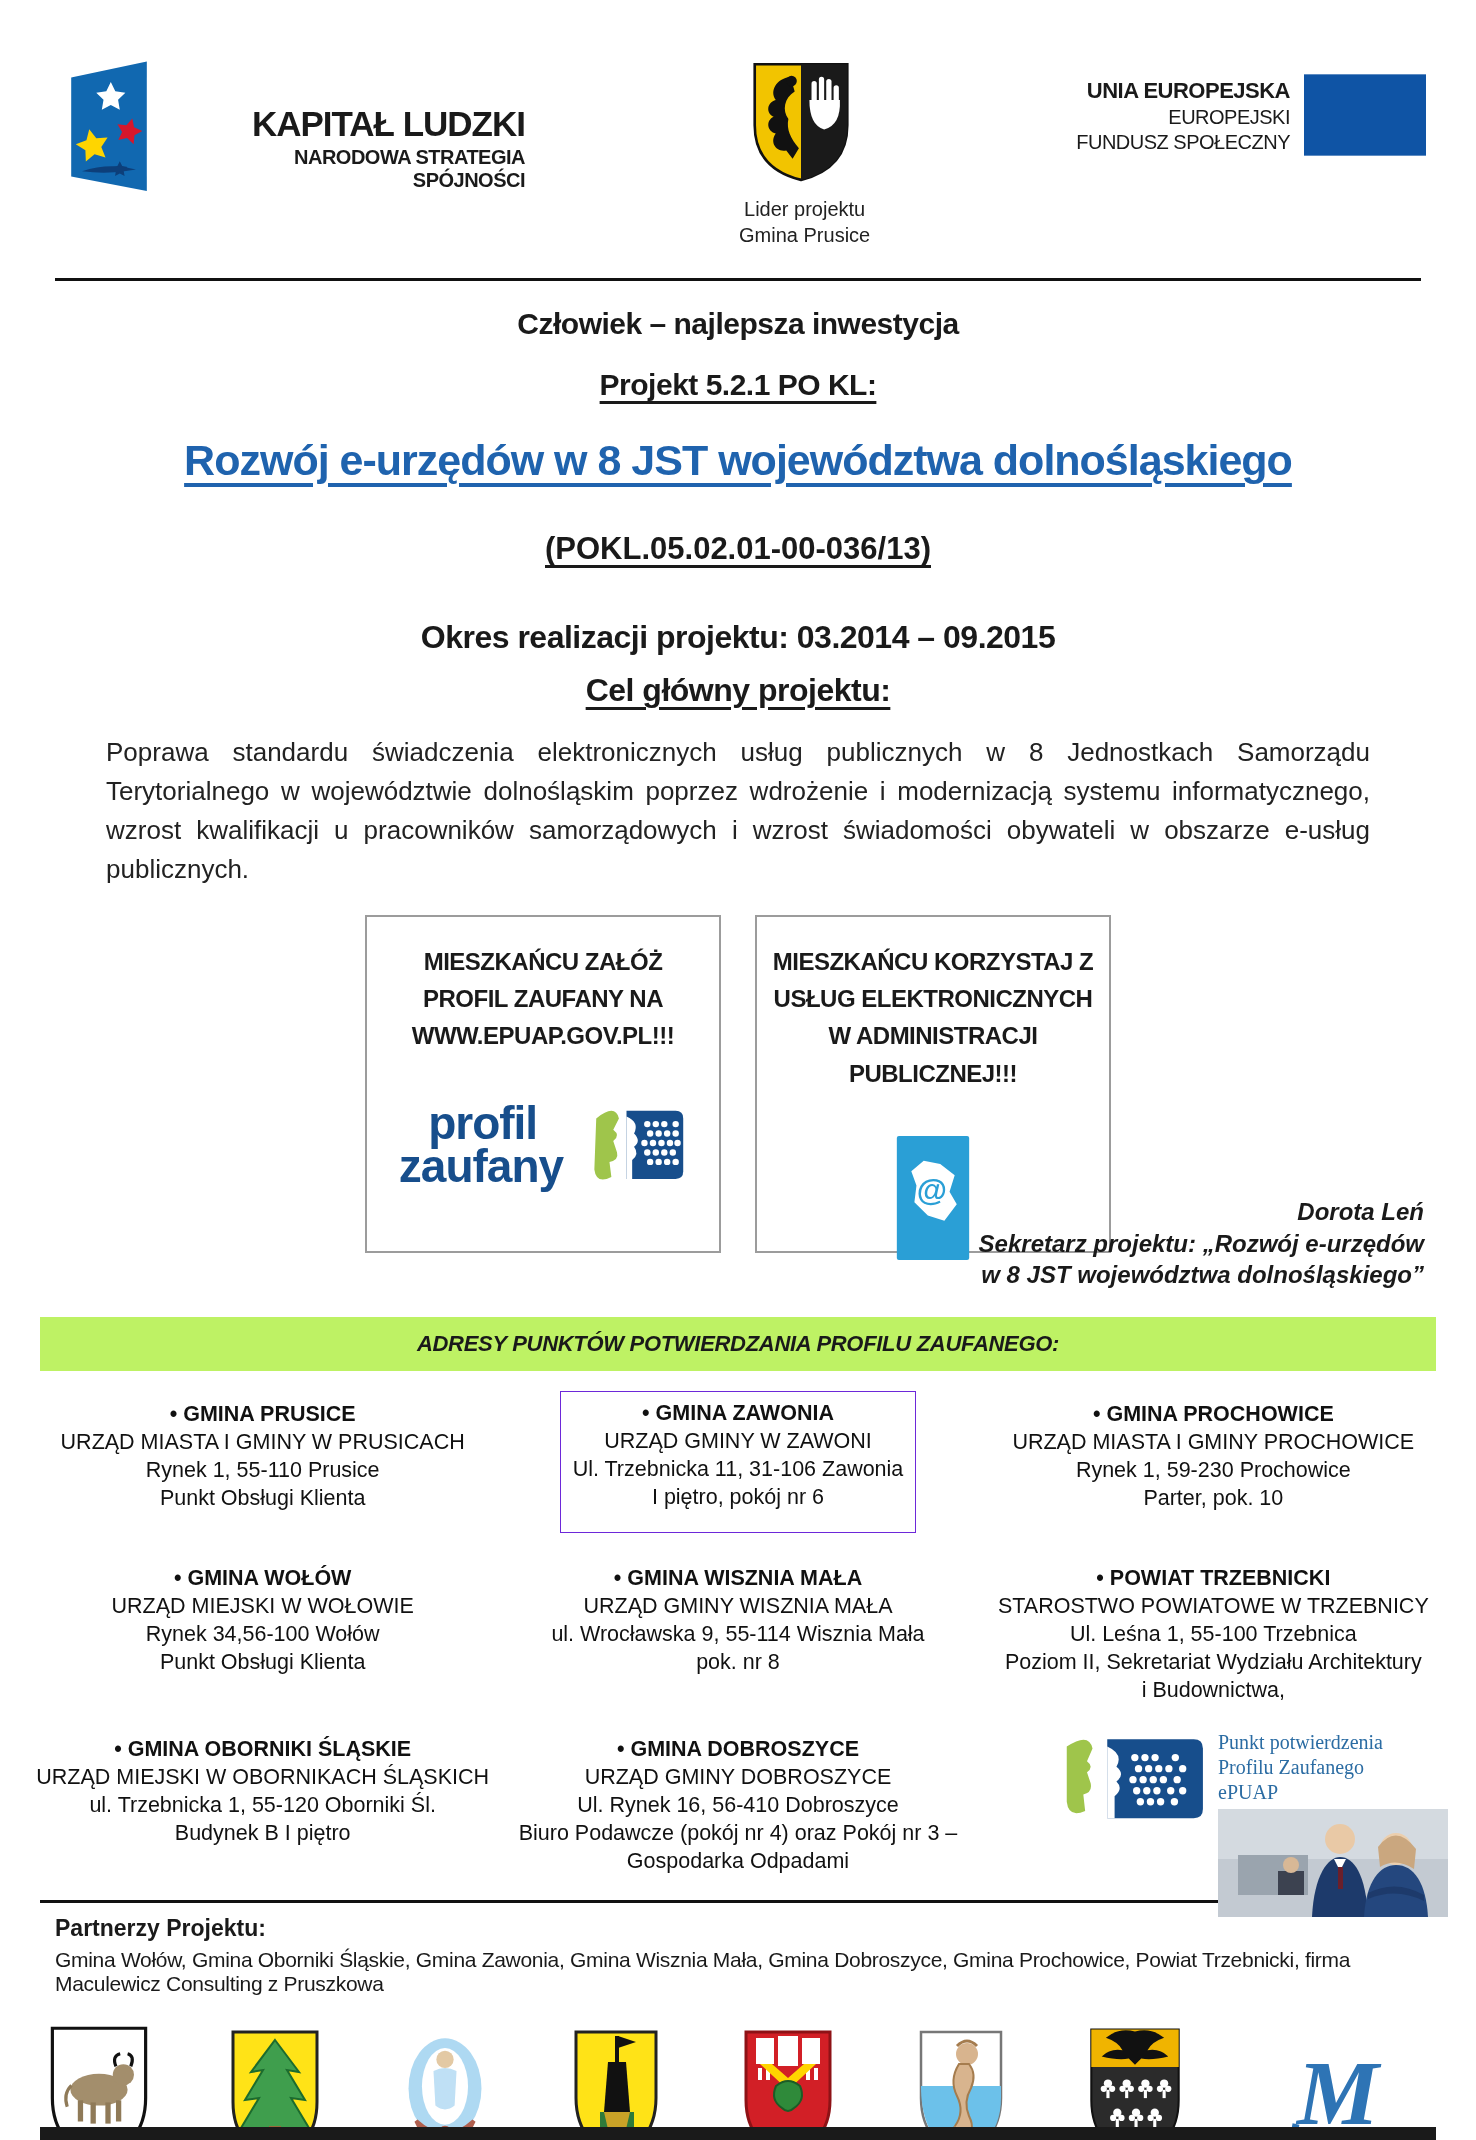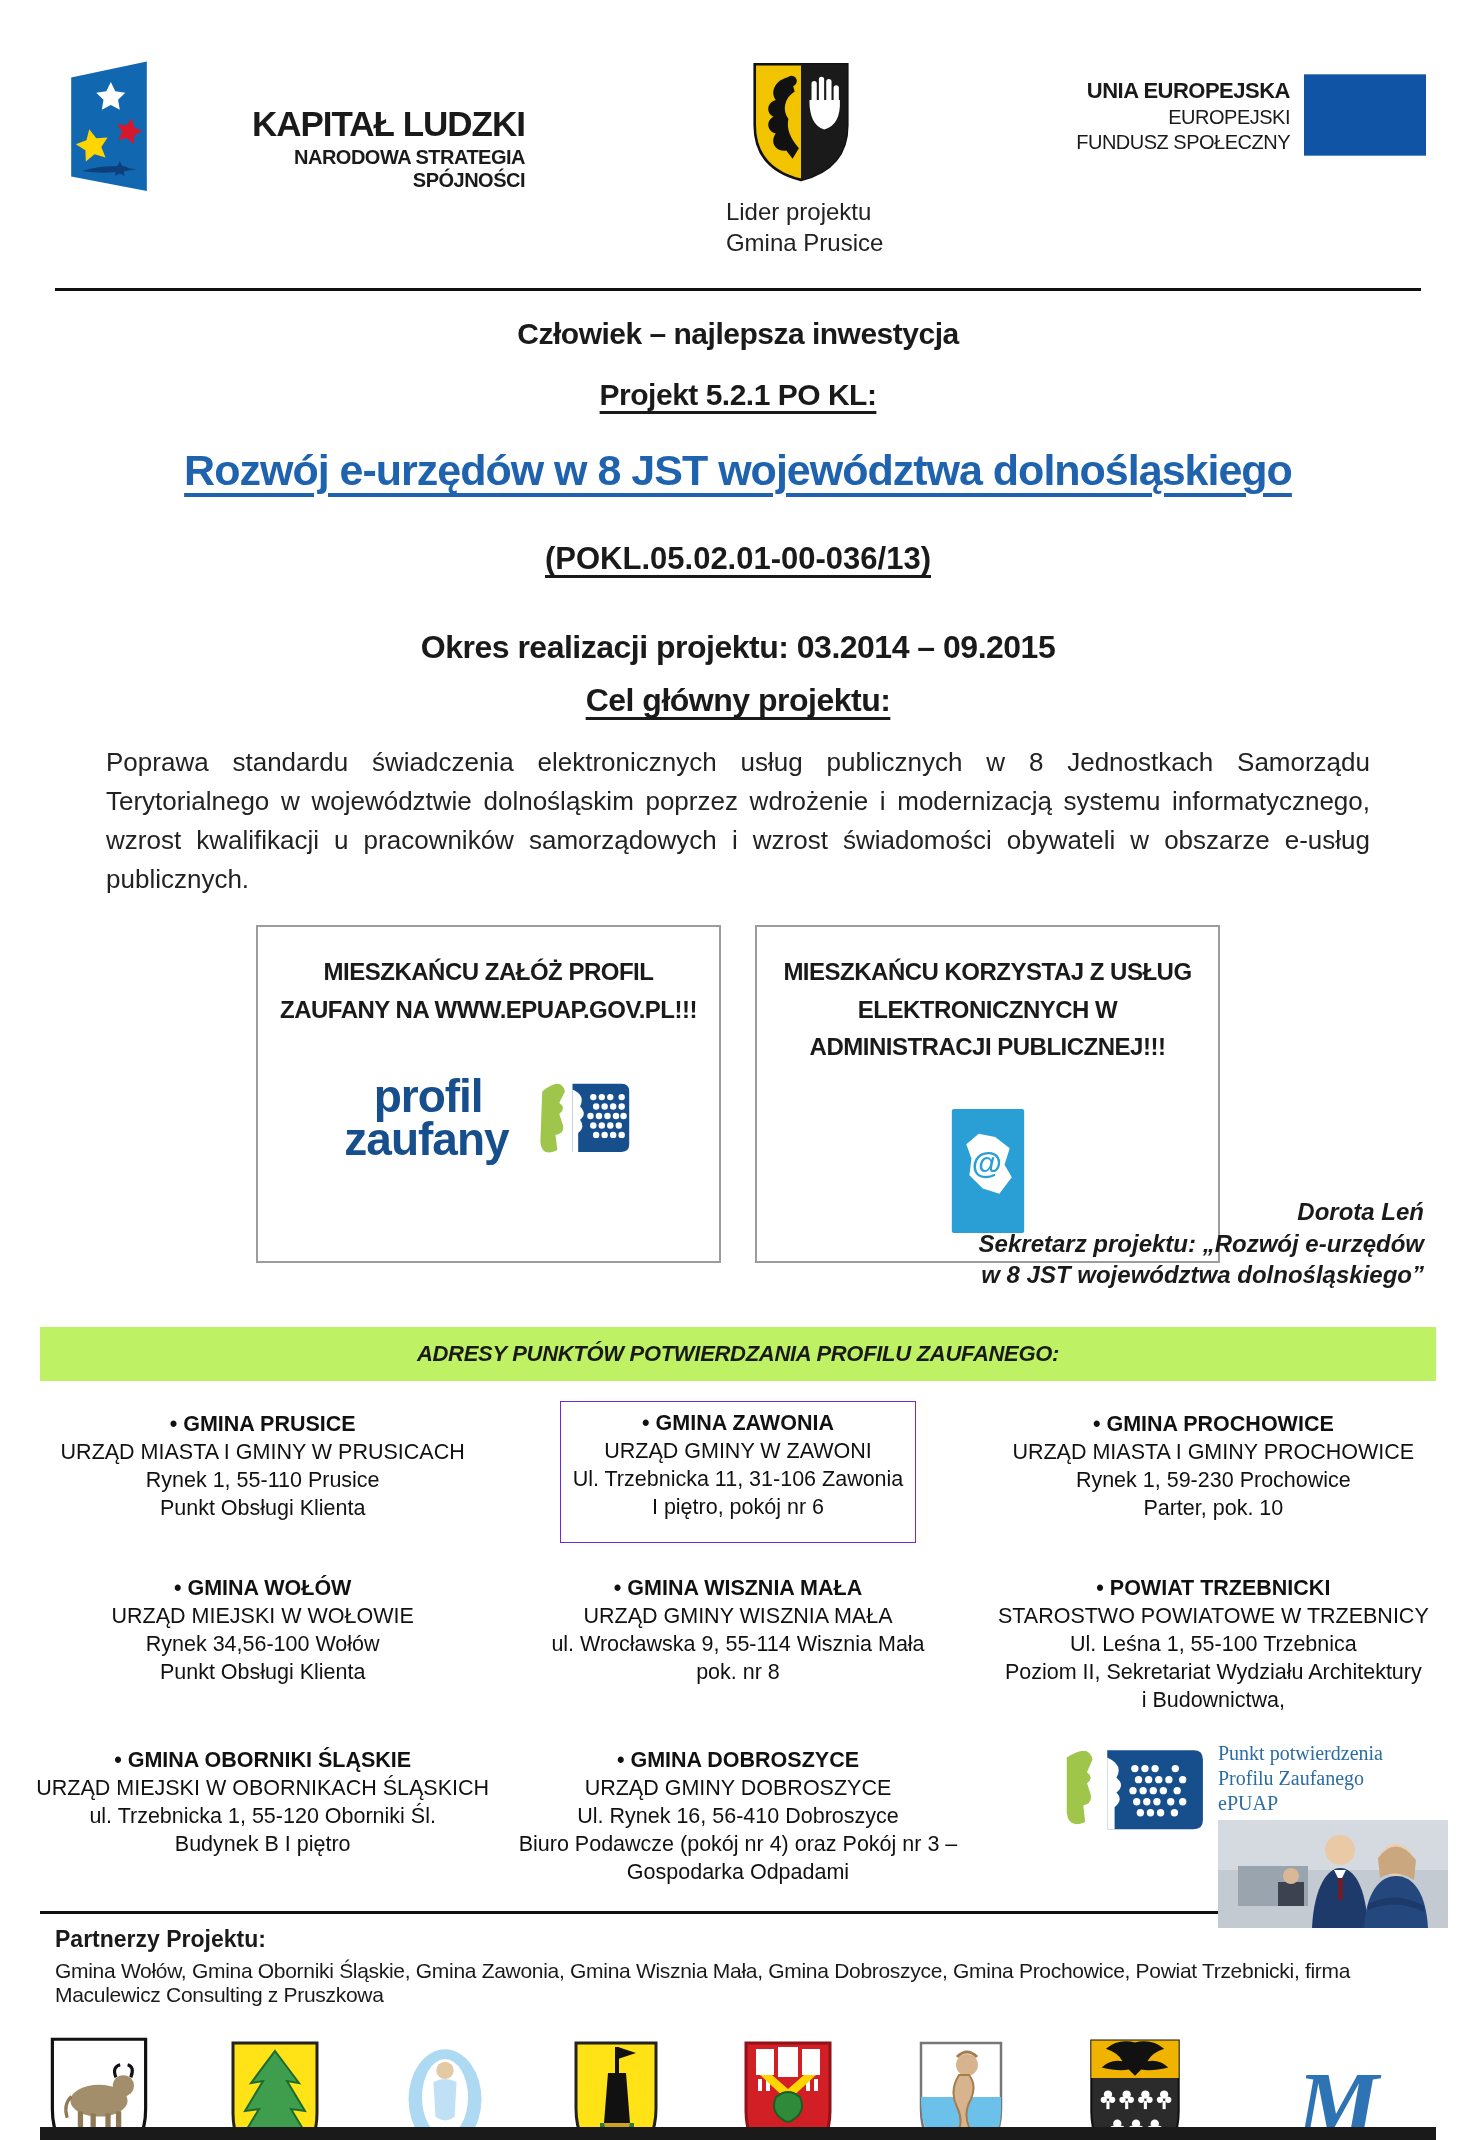--- a/index.html
+++ b/index.html
@@ -6,21 +6,21 @@
   body { background:#888; font-family:"Liberation Sans", sans-serif; color:#1a1a1a; }
   .page { position:relative; width:1476px; height:2140px; background:#fff; margin:0 auto; overflow:hidden; }
 
   
   .header { display:flex; justify-content:space-between; align-items:flex-start; padding:52px 50px 0 55px; }
   .kl-block { display:flex; gap:24px; width:470px;text-align:right; }
   .kl-text { margin-top:52px; }
   .kl-title { font-size:35px; font-weight:bold; letter-spacing:-1px; }
   .kl-sub { font-size:20px; font-weight:bold; letter-spacing:-0.5px; margin-top:2px; }
   .center-block { display:flex; flex-direction:column; align-items:center; margin-top:8px; }
-  .center-caption { font-size:24px; margin-top:10px; line-height:1.3; color:#222;margin-left:8px; }
+  .center-caption { font-size:20px; text-align:center; margin-top:10px; line-height:1.3; color:#222;margin-left:8px; }
   .ue-block { display:flex; align-items:flex-start; margin-top:22px; }
   .ue-text { text-align:right; margin-right:14px; margin-top:4px; }
   .ue-l1 { font-size:22px; font-weight:bold; letter-spacing:-0.5px; }
   .ue-l2, .ue-l3 { font-size:20px; letter-spacing:-0.5px; margin-top:2px; }
 
   .rule { border:none; border-top:3px solid #111; margin:30px 55px 0 55px; }
 
   
   .motto { text-align:center; font-size:30px; font-weight:bold; letter-spacing:-0.5px; margin-top:26px; }
   .project-label { text-align:center; font-size:30px; font-weight:bold; letter-spacing:-0.5px; margin-top:27px;
@@ -29,21 +29,21 @@
                    text-decoration:underline; text-decoration-thickness:4px; text-underline-offset:8px; }
   .project-number { text-align:center; font-size:31px; font-weight:bold; margin-top:46px;
                     text-decoration:underline; text-decoration-thickness:3px; text-underline-offset:6px; }
   .period { text-align:center; font-size:32px; font-weight:bold; letter-spacing:-0.5px; margin-top:52px; }
   .goal-label { text-align:center; font-size:32px; font-weight:bold; letter-spacing:-0.5px; margin-top:16px;
                 text-decoration:underline; text-decoration-thickness:3px; text-underline-offset:6px; }
   .goal-text { margin:24px 106px 0 106px; font-size:26px; line-height:1.5; text-align:justify; color:#222; }
 
   
   .boxes-row { display:flex; justify-content:center; gap:34px; margin-top:26px; }
-  .infobox { width:465px; height:338px; border:2px solid #9c9c9c; padding:26px 14px 0 14px; }
+  .infobox { width:356px; height:338px; border:2px solid #9c9c9c; padding:26px 14px 0 14px; }
   .infobox-text { font-size:24px; font-weight:bold; text-align:center; line-height:1.55; letter-spacing:-0.5px; }
   .pz-logo { display:flex; justify-content:center; align-items:center; gap:20px; margin-top:40px; }
   .pz-words { text-align:right; color:#174e8c; font-weight:bold; line-height:0.92; letter-spacing:-1px; }
   .pz-w1 { font-size:46px; padding-right:26px; }
   .pz-w2 { font-size:46px; }
   .epuap-wrap { display:flex; justify-content:center; margin-top:44px; }
 
   
   .signature { position:absolute; top:1196px; right:52px; text-align:right; font-size:24px; font-weight:bold; font-style:italic; line-height:1.32; }
 

